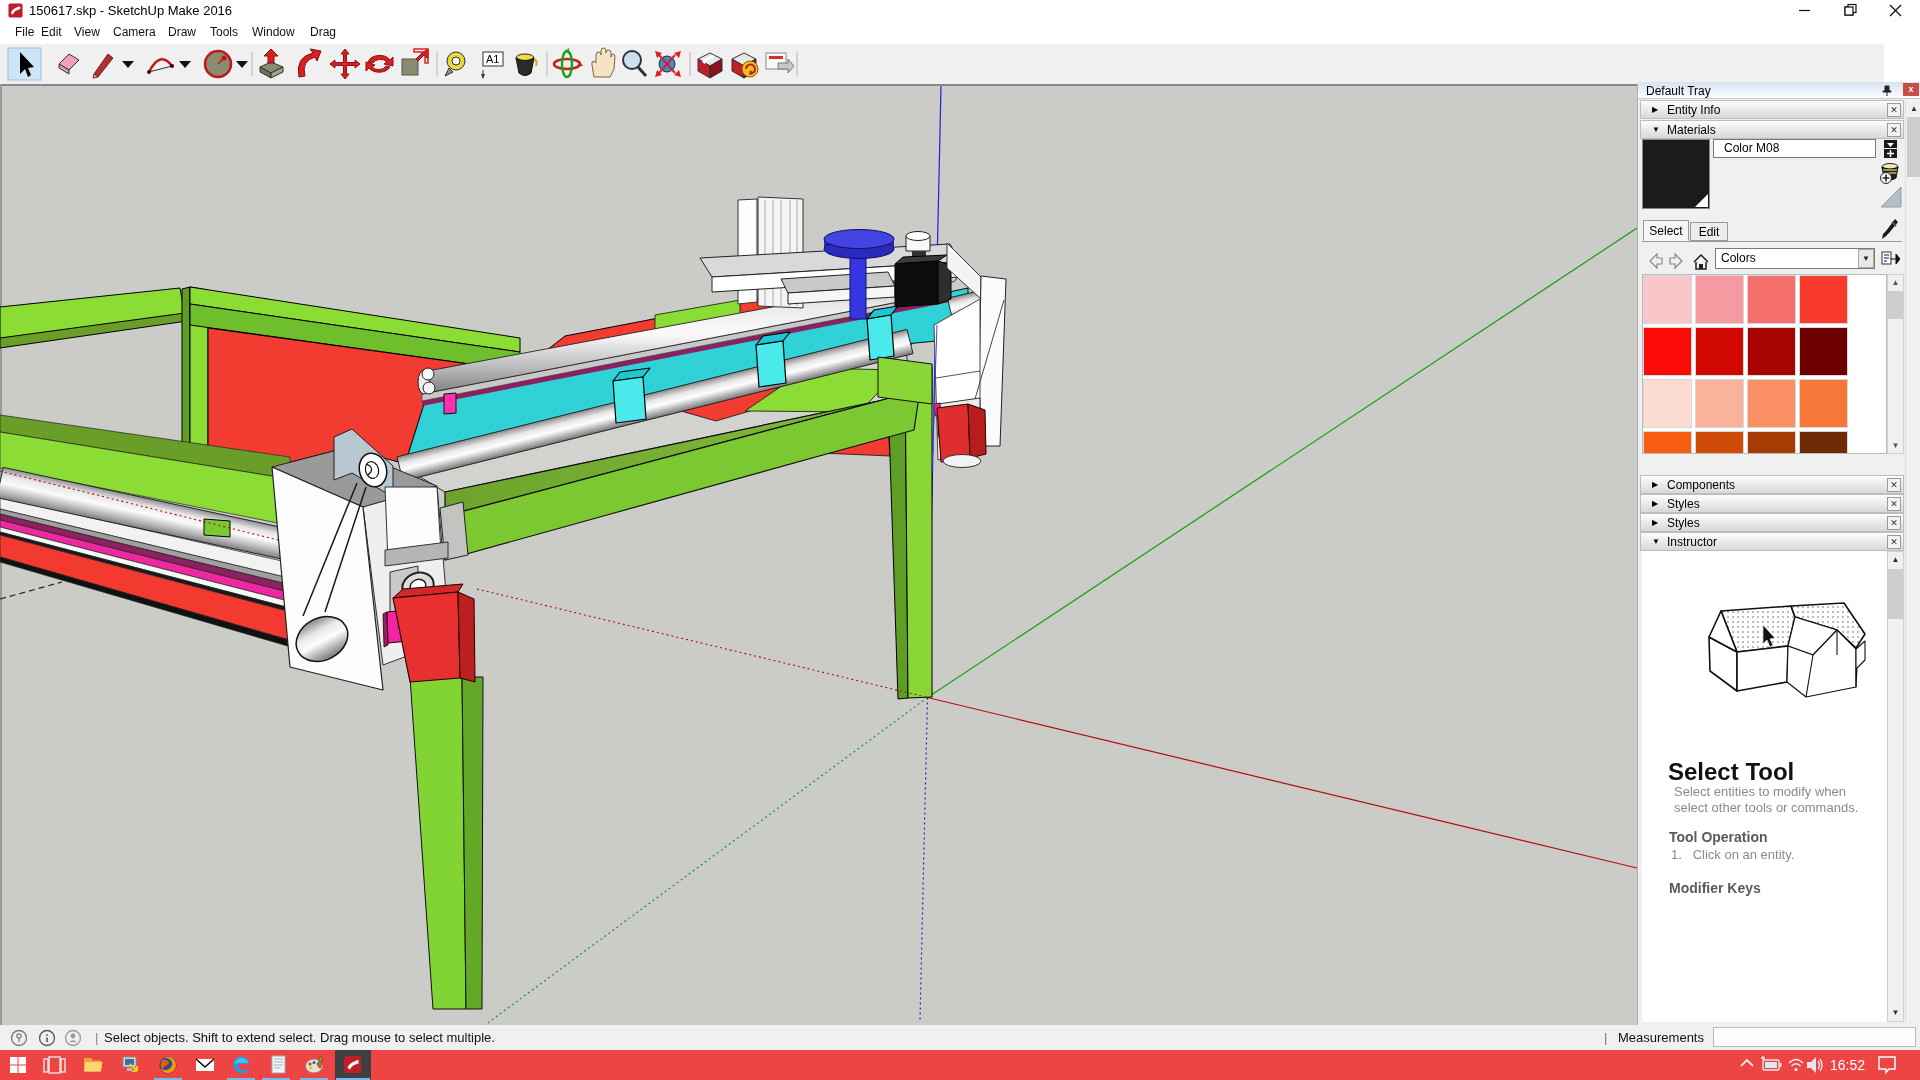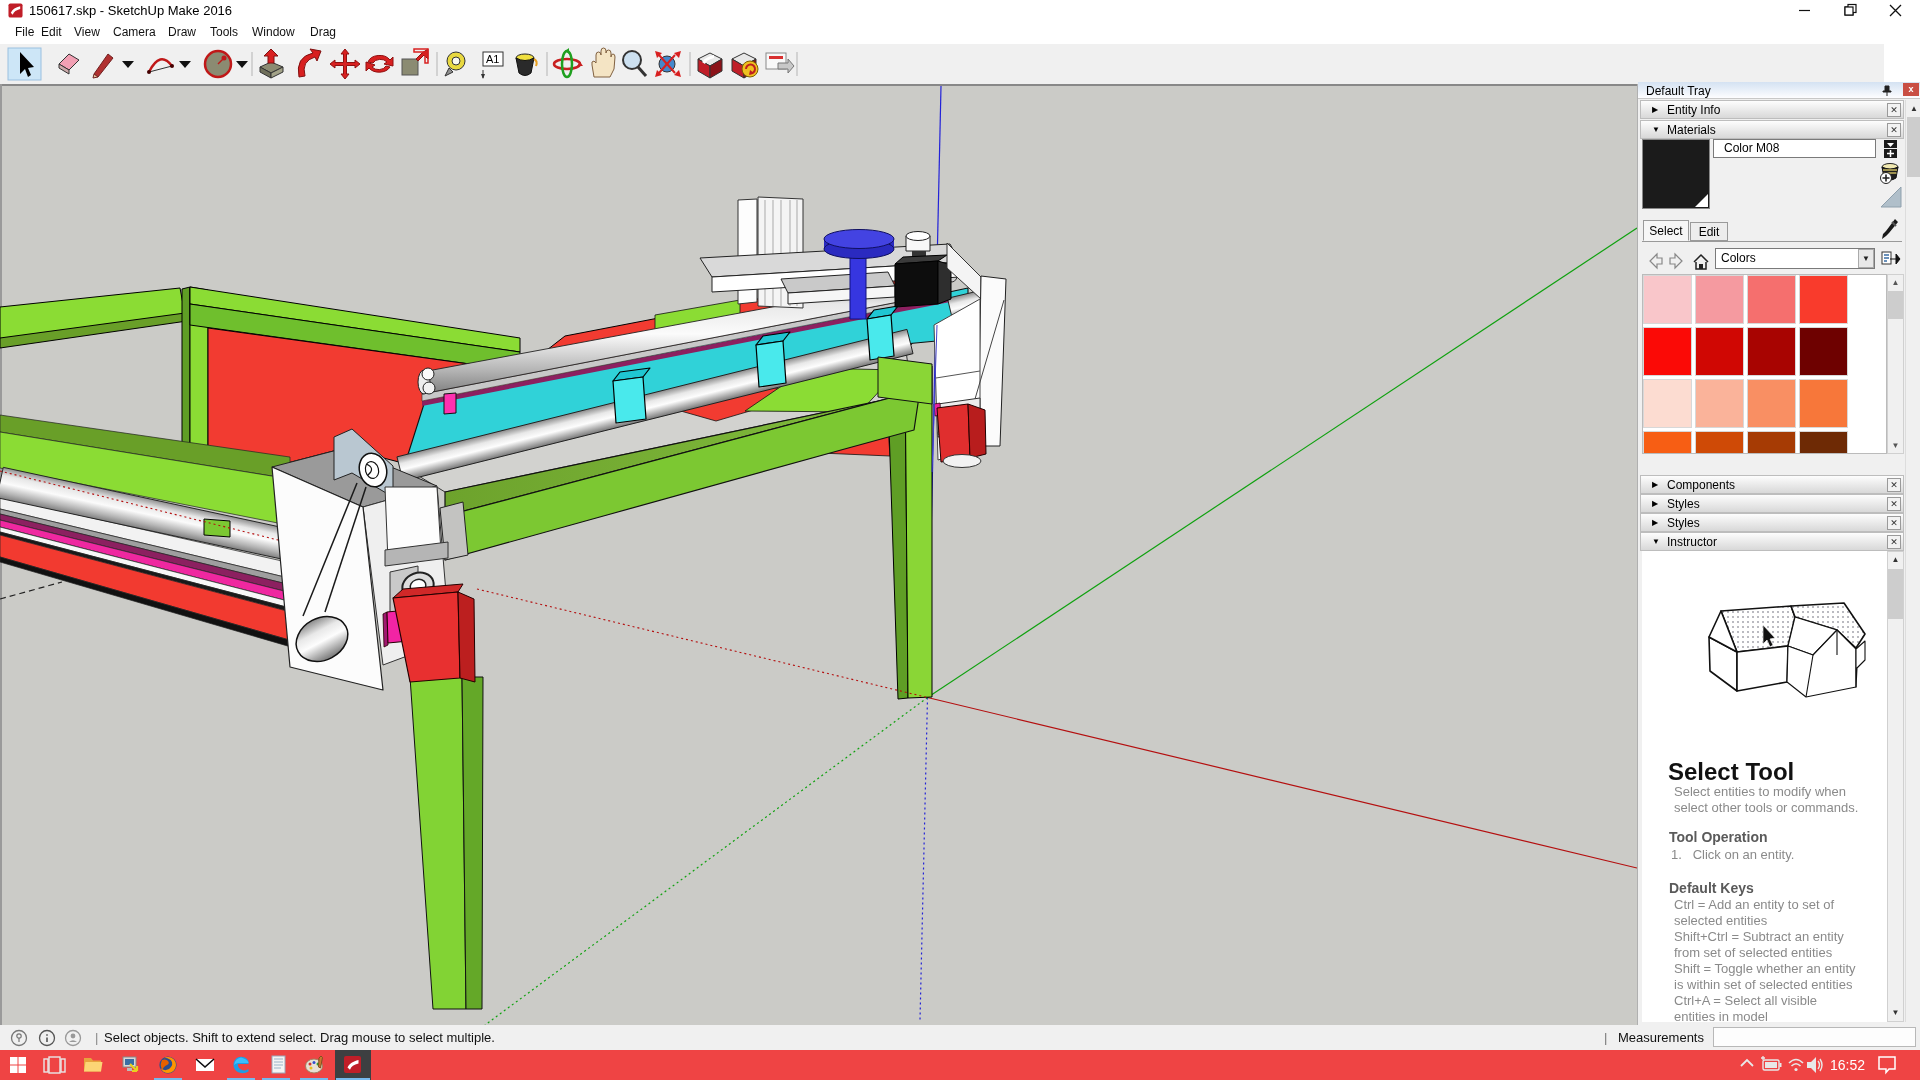--- a/index.html
+++ b/index.html
@@ -420,22 +420,21 @@
  <polyline points="1836,630 1836,655" fill="none" stroke-width="1.1"></polyline>
  <polyline points="1812,655 1805,697" fill="none" stroke-width="1.1"></polyline>
  <polygon points="1855,649 1864,641 1864,660 1856,668 1855,687" fill="#fff" stroke-width="1.1"></polygon>
  </g>
  <path d="M1762 625 L1762 644 L1766 640 L1769 647 L1772 645 L1769 639 L1774 638 Z" fill="#111" stroke="#eee" stroke-width="0.7"></path>
 </svg>
 <div style="position:absolute;left:30px;top:674px;font-size:24px;font-weight:bold;color:#111">Select Tool</div>
 <div style="position:absolute;left:36px;top:700px;width:200px;font-size:13px;color:#8a8a8a;line-height:16px">Select entities to modify when select other tools or commands.</div>
 <div style="position:absolute;left:31px;top:745px;font-size:14px;font-weight:bold;color:#5a5a5a">Tool Operation</div>
 <div style="position:absolute;left:33px;top:763px;width:205px;font-size:13px;color:#8a8a8a">1.&nbsp;&nbsp; Click on an entity.</div>
-<div style="position:absolute;left:31px;top:796px;font-size:14px;font-weight:bold;color:#5a5a5a">Default Keys</div>
-<div style="position:absolute;left:36px;top:813px;width:202px;font-size:13px;color:#8a8a8a;line-height:16px">Ctrl = Add an entity to set of<br>selected entities<br>Shift+Ctrl = Subtract an entity<br>from set of selected entities<br>Shift = Toggle whether an entity<br>is within set of selected entities<br>Ctrl+A = Select all visible<br>entities in model</div>
+<div style="position:absolute;left:31px;top:796px;font-size:14px;font-weight:bold;color:#5a5a5a">Modifier Keys</div>
 <div style="position:absolute;left:267px;top:16px;width:16px;height:922px;background:#f0f0f0;border-left:1px solid #ddd">
  <div style="position:absolute;left:1px;top:1px;width:14px;height:15px;font-size:8px;text-align:center;line-height:15px;color:#333">▲</div>
  <div style="position:absolute;left:1px;top:17px;width:14px;height:60px;background:#cdcdcd"></div>
 </div>
 </div>
 <div id="statusbar">
     <svg style="position:absolute;left:10px;top:4px" width="80" height="18" viewBox="0 0 80 18">
  <circle cx="9" cy="9" r="7.5" fill="none" stroke="#777" stroke-width="1.3"></circle>
       <circle cx="9" cy="7" r="2.2" fill="none" stroke="#777" stroke-width="1.2"></circle>
       <path d="M9 9 L9 13" stroke="#777" stroke-width="1.2"></path>

